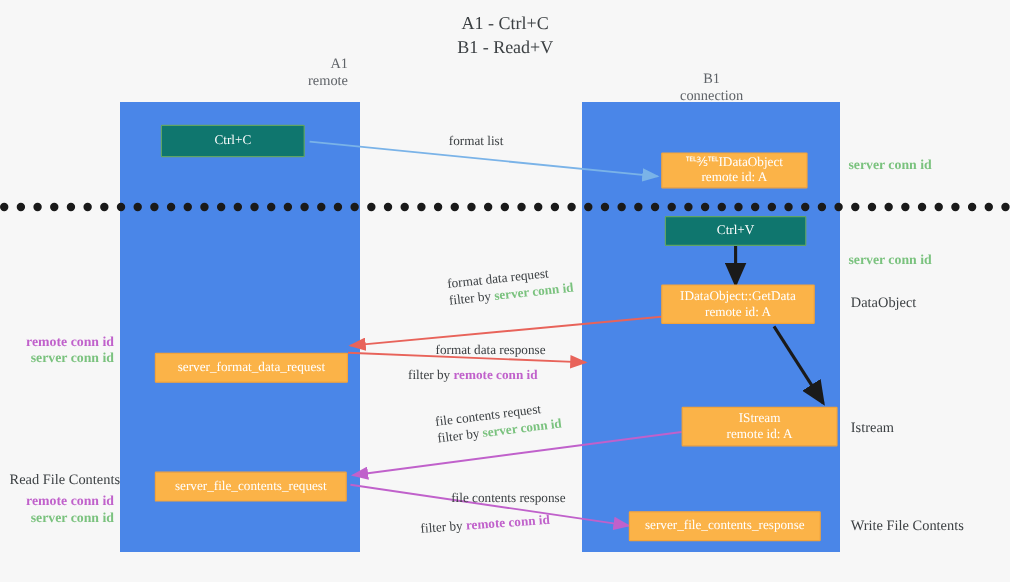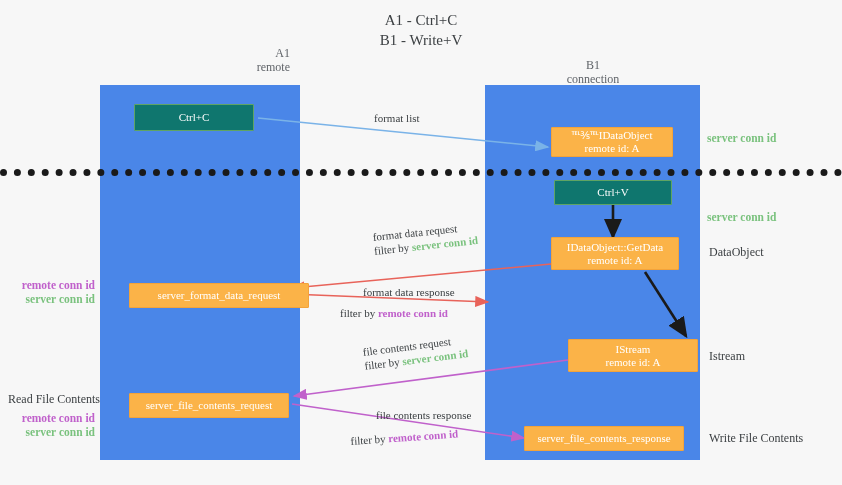--- a/index.html
+++ b/index.html
@@ -102,21 +102,21 @@
     pointer-events: none;
   }
 </style>
 </head>
 <body>
 
 <div id="stage">
 
   <div class="abs title">
     <div>A1 - Ctrl+C</div>
-    <div>B1 - Write+V</div>
+    <div>B1 - Read+V</div>
   </div>
 
   <div class="abs lane" id="lane-a"></div>
   <div class="abs lane" id="lane-b"></div>
 
   <div class="abs col-head" style="left:110px; top:46px;text-align:right;">
     <div>A1</div>
     <div>remote</div>
   </div>
   <div class="abs col-head" style="left:503px; top:58px;">
@@ -154,21 +154,21 @@
 
     <line x1="292" y1="404" x2="524" y2="438" stroke="#c061cb" stroke-width="1.6" marker-end="url(#ah-mag)"></line>
   </svg>
 
   <div class="abs divider"></div>
 
   <div class="abs node green" style="left:134px; top:104px; width:120px; height:27px;">
     <span>Ctrl+C</span>
   </div>
 
-  <div class="abs node orange" style="left:129px; top:283px; width:180px; height:25px;">
+  <div class="abs node orange" style="left:129px; top:294px; width:161px; height:25px;">
     <span>server_format_data_request</span>
   </div>
 
   <div class="abs node orange" style="left:129px; top:393px; width:160px; height:25px;">
     <span>server_file_contents_request</span>
   </div>
 
   <div class="abs node orange" style="left:551px; top:127px; width:122px; height:30px;">
     <span>℡⅗℡IDataObject</span>
     <span>remote id: A</span>

